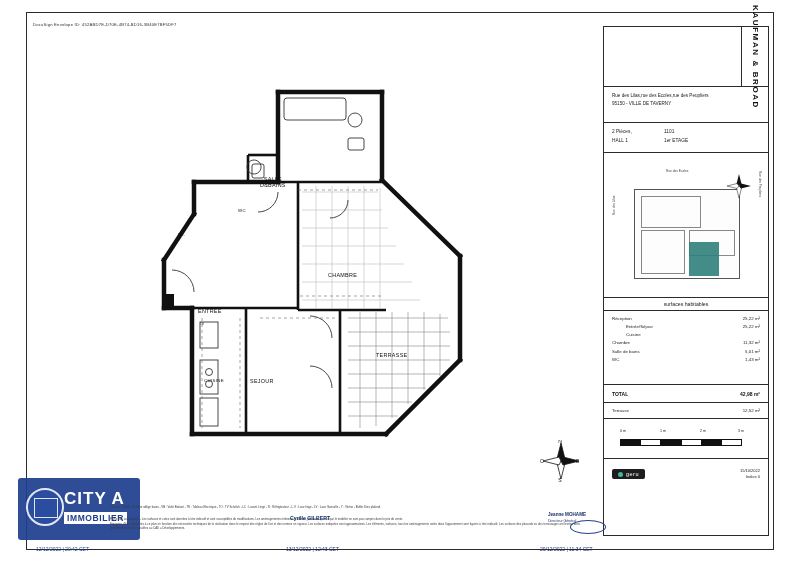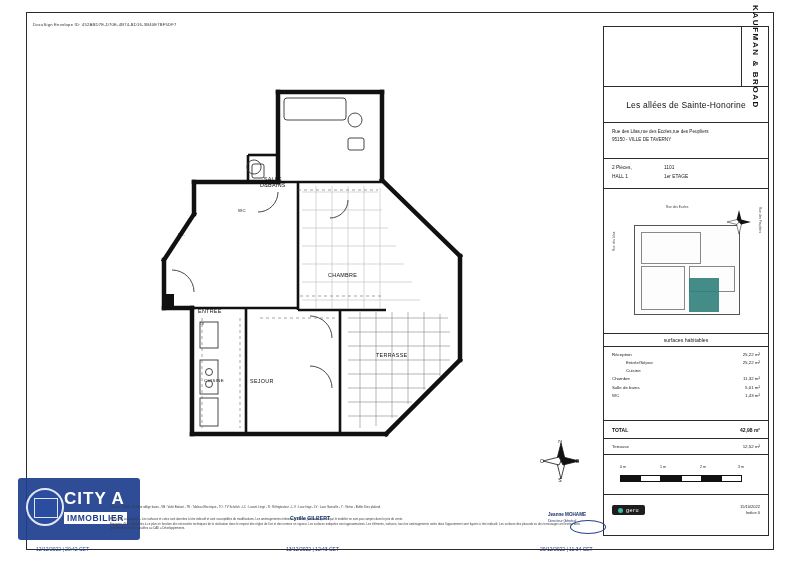--- a/index.html
+++ b/index.html
@@ -600,23 +600,20 @@
 
   <div class="cartouche">
 
     <div class="cart-block logo-block">
       <div class="logo-left"></div>
       <div class="logo-right">
         <div class="kb-vertical">KAUFMAN &amp; BROAD</div>
       </div>
     </div>
 
-    <div class="cart-block project-title-block">
-      <div class="project-title">Les allées de Sainte-Honorine</div>
-    </div>
 
     <div class="cart-block address-block">
       <div>Rue des Lilas,rue des Ecoles,rue des Peupliers</div>
       <div>95150 - VILLE DE TAVERNY</div>
     </div>
 
     <div class="cart-block lot-block">
       <div class="lot-row">
         <span>2 Pièces,</span>
         <span>1101</span>

